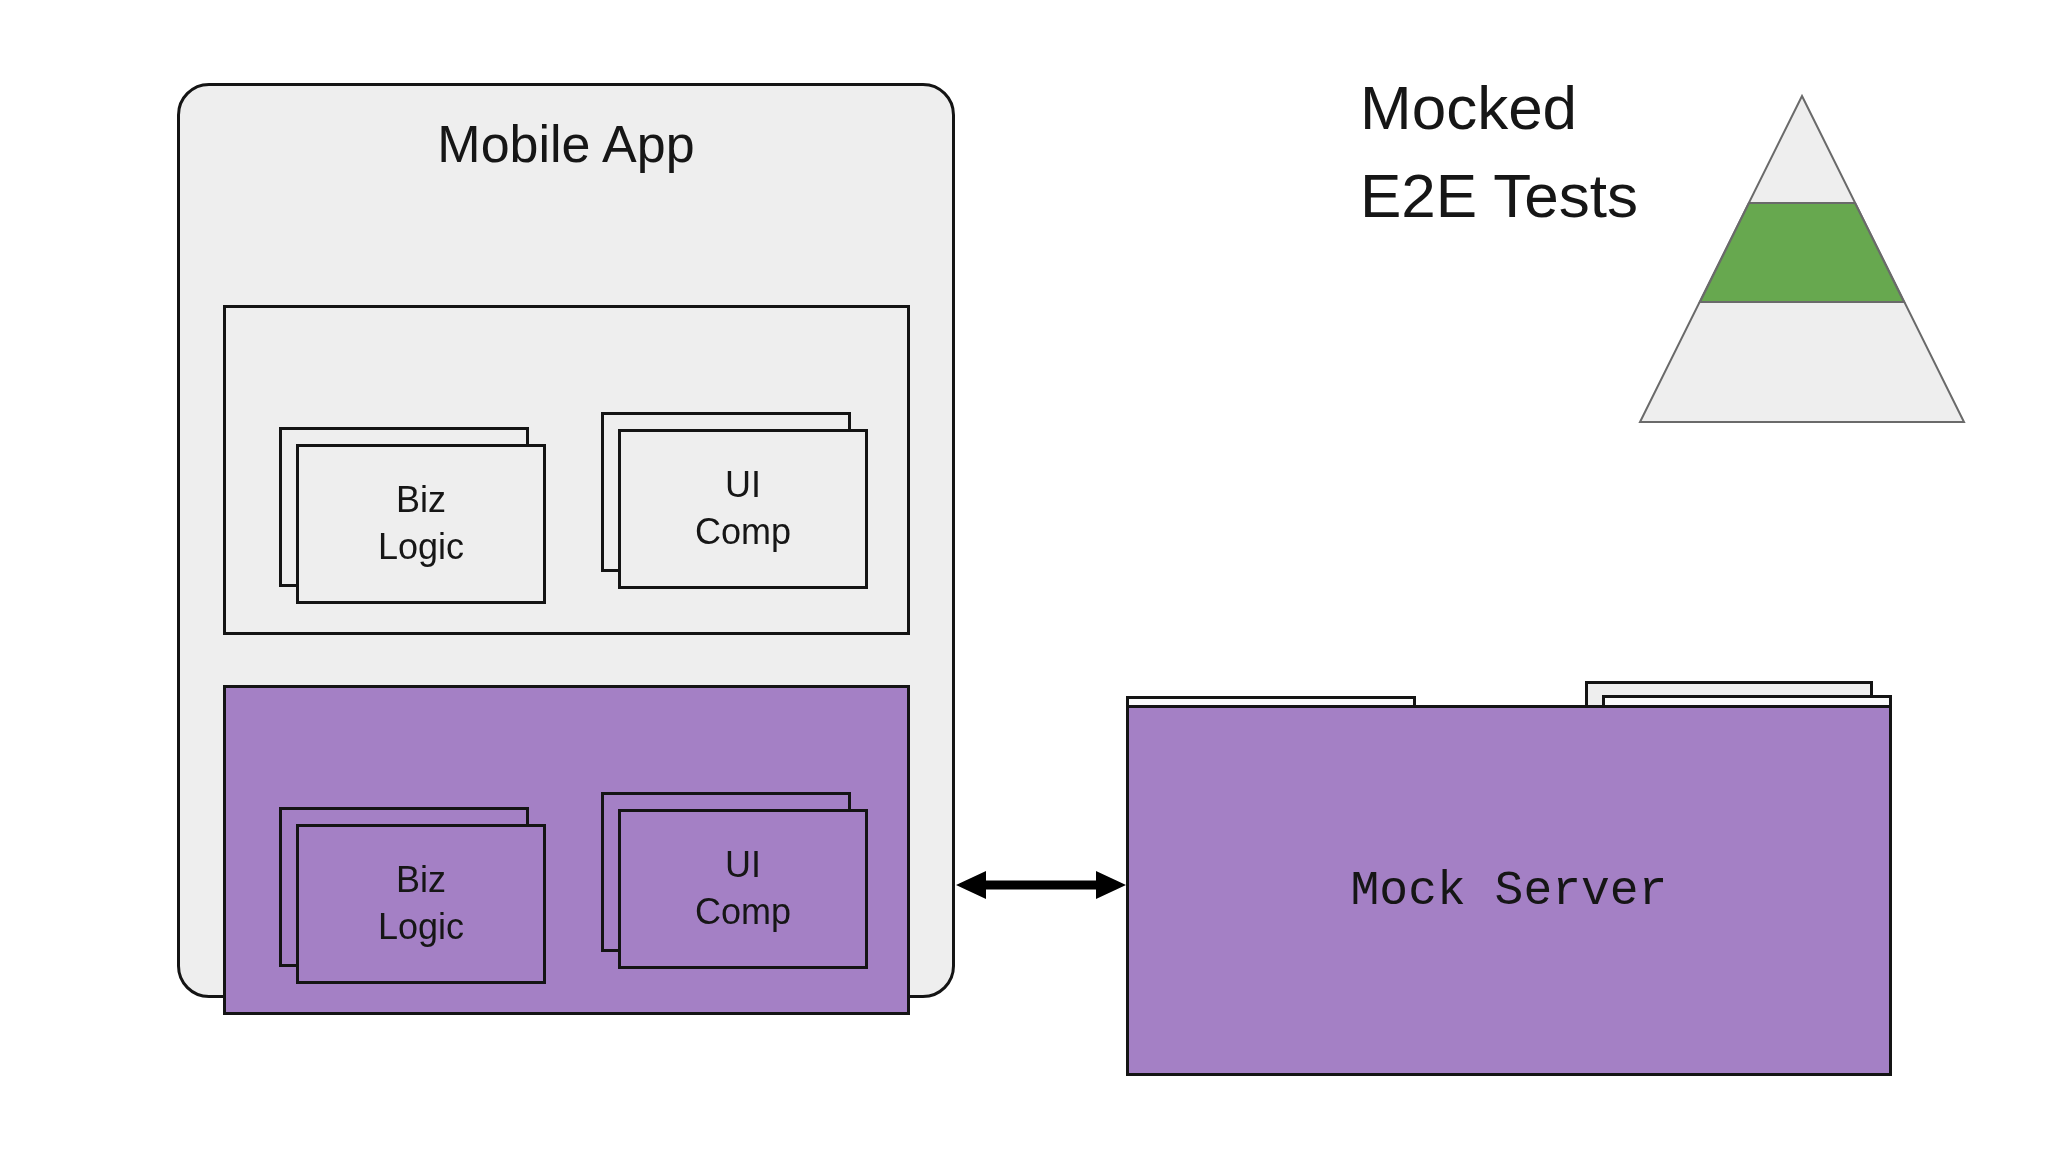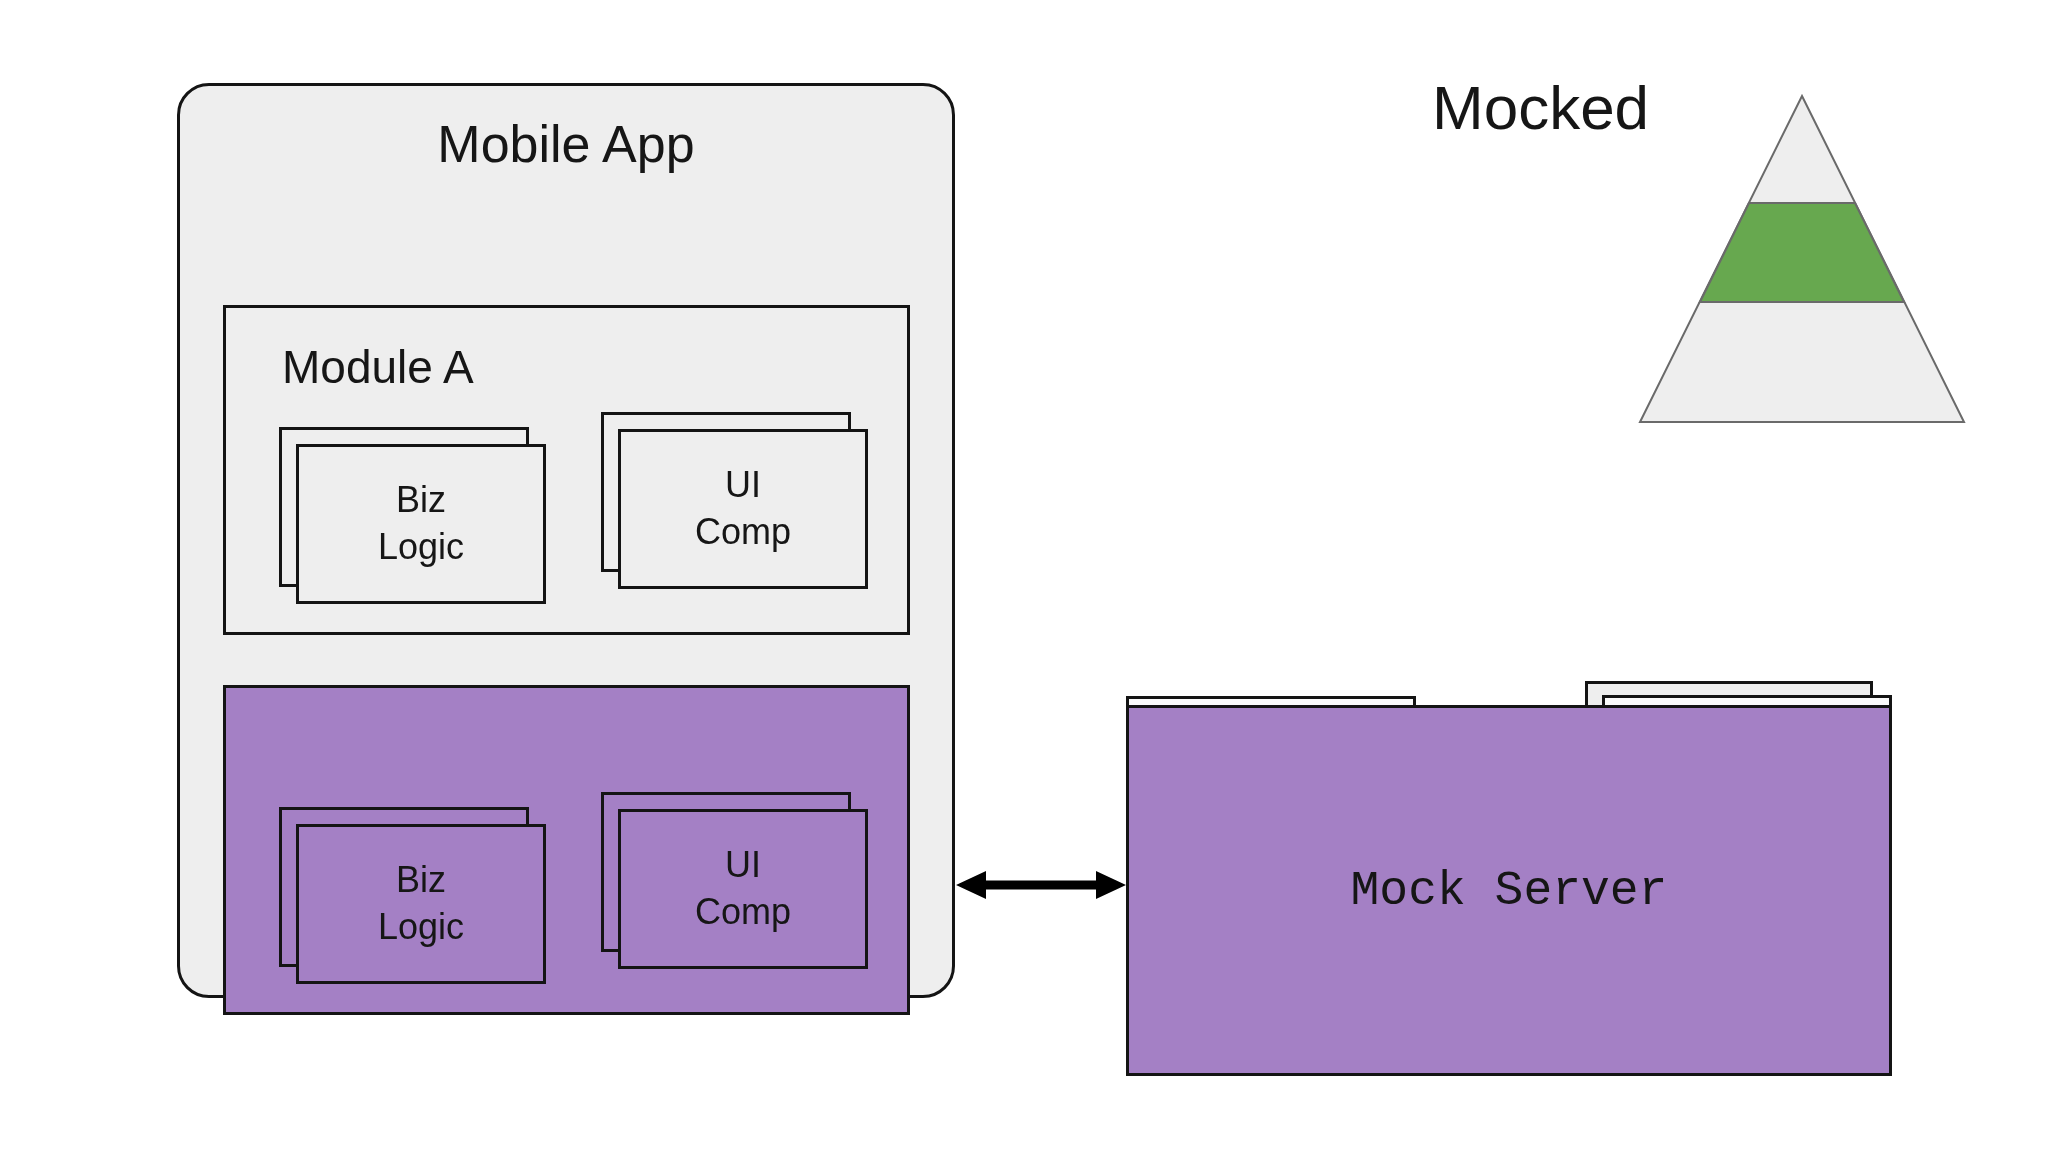--- a/index.html
+++ b/index.html
@@ -85,32 +85,31 @@
     z-index:3;
     display:flex;align-items:center;justify-content:center;
   }
   .mock-server-title{font-size:48px;font-family:Liberation Mono, monospace;}
 
   
   .pyramid{left:1620px;top:86px;width:360px;height:346px;}
   .pyramid-body{fill:var(--light-gray);stroke:var(--pyramid-border);stroke-width:2;}
   .pyramid-green{fill:var(--green);stroke:var(--pyramid-border);stroke-width:2;}
   .pyramid-label{
-    left:1432px;top:64px;font-size:62px;line-height:1.42;
+    left:1360px;top:64px;font-size:62px;line-height:1.42;
   }
   .arrow-shape{fill:#000000;}
 </style>
 </head>
 <body>
 
 <div class="abs mobile-app">
   <div class="abs mobile-app-title">Mobile App</div>
 
   <div class="abs module-box module-a">
-    <div class="abs module-title">Module A</div>
 
     <div class="abs card-stack stack-biz">
       <div class="card card-back gray-card"></div>
       <div class="card card-front gray-card">
         <span>Biz</span>
         <span>Logic</span>
       </div>
     </div>
 
     <div class="abs card-stack stack-ui">
@@ -153,13 +152,14 @@
   <span class="mock-server-title">Mock Server</span>
 </div>
 
 <svg class="abs pyramid" viewBox="0 0 360 346">
   <polygon class="pyramid-body" points="182,10 344,336 20,336"></polygon>
   <polygon class="pyramid-green" points="129,117 235,117 284,216 80,216"></polygon>
 </svg>
 
 <div class="abs pyramid-label">
   <div>Mocked</div>
+  <div>E2E Tests</div>
 </div>
 
 </body></html>

